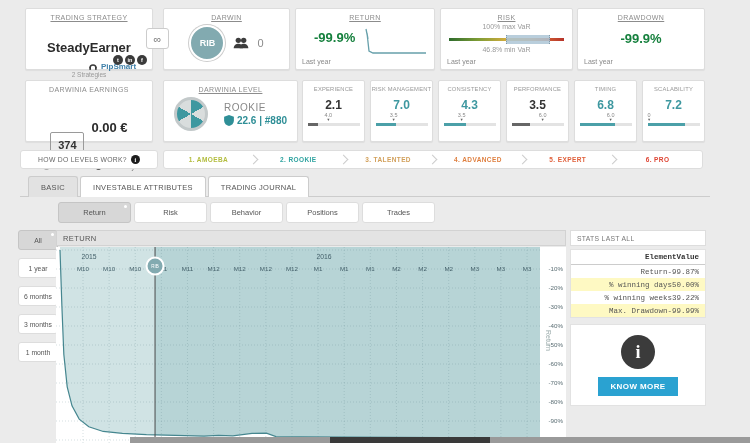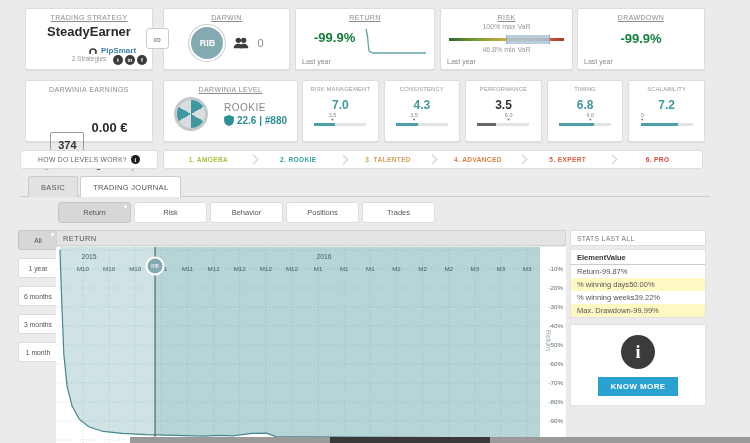--- a/index.html
+++ b/index.html
@@ -2,21 +2,21 @@
 <html><head>
 <meta charset="utf-8">
 <style>
   html,body{margin:0;padding:0;background:#ebebeb;font-family:"Liberation Sans",sans-serif;}
   #app{position:relative;width:750px;height:443px;background:#ebebeb;overflow:hidden;-webkit-font-smoothing:antialiased;}
   .card{position:absolute;background:#fff;border:1px solid #ddd;border-radius:2px;box-shadow:0 1px 1px rgba(0,0,0,.06);box-sizing:border-box;}
   .card-h{font-size:7px;color:#8c8c8c;text-align:center;text-decoration:underline;margin-top:5px;letter-spacing:.4px;}
   .small{font-size:7px;color:#999;}
   .period{position:absolute;left:6px;bottom:4px;font-size:7px;color:#8a8a8a;}
   
-  .sname{font-size:13px;font-weight:bold;color:#2b2b2b;text-align:center;margin-top:3px;}
+  .sname{font-size:13px;font-weight:bold;color:#2b2b2b;text-align:center;margin-top:19px;}
   .owner-row{display:flex;align-items:center;justify-content:center;gap:3px;margin-top:6px;padding-left:46px;}
   .owner{font-size:8px;font-weight:bold;color:#3d7fa8;}
   .substrat{font-size:6.5px;color:#999;text-align:center;}
   .socials{position:absolute;right:5px;bottom:4px;display:flex;gap:2px;}
   .soc{width:10px;height:10px;border-radius:50%;background:#3b3b3b;color:#fff;font-size:5.5px;font-weight:bold;display:flex;align-items:center;justify-content:center;}
   .linkbox{position:absolute;left:146px;top:28px;width:21px;height:19px;background:#fff;border:1px solid #ccc;border-radius:3px;z-index:3;display:flex;align-items:center;justify-content:center;font-size:11px;color:#777;}
   
   .darwin-row{display:flex;align-items:center;justify-content:center;gap:8px;margin-top:4px;}
   .rib{width:32px;height:32px;border-radius:50%;background:#82aab0;border:2px solid #fff;box-shadow:0 0 0 1px #ccc;color:#fff;font-size:9px;font-weight:bold;display:flex;align-items:center;justify-content:center;}
   .inv-count{font-size:11px;color:#8a8a8a;}
@@ -76,21 +76,21 @@
   .tbtn.active:after{content:"";position:absolute;top:2px;right:3px;width:3px;height:3px;border-radius:50%;background:#fff;}
   
   #chartbox{position:absolute;left:56px;top:230px;width:510px;height:213px;}
   #chart-head{height:16px;background:#e3e3e3;border:1px solid #d2d2d2;font-size:7.5px;color:#555;line-height:16px;padding-left:6px;letter-spacing:.4px;box-sizing:border-box;}
   #plot{position:relative;width:510px;height:196px;background:#fff;margin-top:1px;}
   .ylab-return{position:absolute;left:552px;top:330px;font-size:7px;color:#9aa;transform:rotate(90deg);transform-origin:left top;}
   
   #stats{position:absolute;left:570px;top:230px;width:136px;}
   #stats-head{height:16px;background:#fff;border:1px solid #ddd;font-size:6.8px;color:#777;line-height:16px;padding-left:6px;letter-spacing:.3px;box-sizing:border-box;}
   #stats-table{margin-top:3px;border:1px solid #e2e2e2;background:#fff;}
-  .strow{display:flex;justify-content:flex-start;padding:0 6px;height:13px;align-items:center;font-size:7.5px;color:#555;}
+  .strow{display:flex;justify-content:flex-end;padding:0 6px;height:13px;align-items:center;font-size:7.5px;color:#555;font-family:Liberation Mono, monospace;}
   .strow.hdr{font-weight:bold;color:#333;border-bottom:1px solid #ccc;height:14px;}
   .strow.alt{background:#fef9c3;}
   .stval{text-align:right;}
   #infocard{margin-top:6px;border:1px solid #e2e2e2;background:#fff;text-align:center;padding:8px 6px 9px 6px;}
   .bigi{width:34px;height:34px;border-radius:50%;background:#3b3b3b;color:#fff;margin:2px auto 6px auto;display:flex;align-items:center;justify-content:center;font-size:18px;font-weight:bold;font-family:"Liberation Serif",serif;}
   .infotxt{font-size:7.8px;color:#444;line-height:10px;margin-bottom:7px;}
   .knowmore{display:inline-block;background:#2aa2d1;color:#fff;font-size:8px;font-weight:bold;padding:5px 12px;border:none;letter-spacing:.4px;}
   
   #hscroll{position:absolute;left:130px;bottom:0;width:620px;height:6px;background:#9a9a9a;}
   #hthumb{position:absolute;left:200px;top:0;width:160px;height:6px;background:#3a3a3a;}
@@ -189,20 +189,33 @@
           <svg width="10" height="11" viewBox="0 0 16 18">
               <path d="M8 0l8 3v6c0 5-3.5 8-8 9-4.5-1-8-4-8-9V3z" fill="#2f8f97"></path>
             </svg>
           <span class="lvl-score">22.6 | #880</span>
         </div>
       </div>
     </div>
   </div>
 
   <div id="attrs">
+      <div class="attr">
+        <div class="attr-l">EXPERIENCE</div>
+        <div class="attr-v dark">2.1</div>
+        <div class="bench">
+          <span class="bmark" style="left: 40%;">
+            <div>4.0</div>
+            <div class="caret">▾</div>
+          </span>
+        </div>
+        <div class="bar">
+          <i class="fill-dark" style="width: 21%;"></i>
+        </div>
+      </div>
       <div class="attr">
         <div class="attr-l">RISK MANAGEMENT</div>
         <div class="attr-v teal">7.0</div>
         <div class="bench">
           <span class="bmark" style="left: 35%;">
             <div>3.5</div>
             <div class="caret">▾</div>
           </span>
         </div>
         <div class="bar">
@@ -277,20 +290,21 @@
       <div class="seg" style="color: rgb(223, 127, 63);">4. ADVANCED</div>
       <span class="chev"></span>
       <div class="seg" style="color: rgb(224, 96, 59);">5. EXPERT</div>
       <span class="chev"></span>
       <div class="seg" style="color: rgb(222, 68, 51);">6. PRO</div>
     </div>
 
   <div class="tabline"></div>
   <div id="tabs">
       <div class="tab active">BASIC</div>
+      <div class="tab">INVESTABLE ATTRIBUTES</div>
       <div class="tab">TRADING JOURNAL</div>
     </div>
   <div id="subtabs">
       <div class="stab active">Return</div>
       <div class="stab">Risk</div>
       <div class="stab">Behavior</div>
       <div class="stab">Positions</div>
       <div class="stab">Trades</div>
     </div>
 

